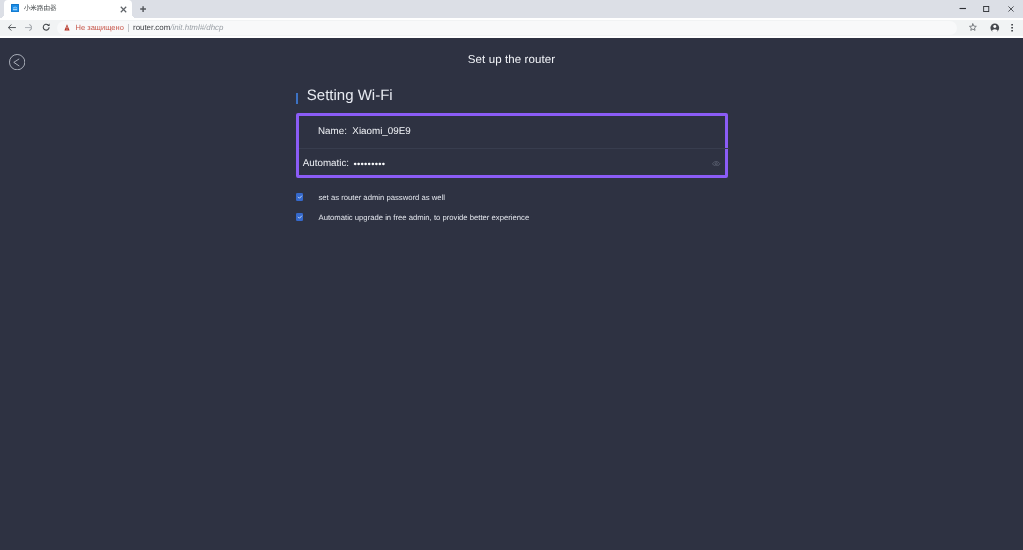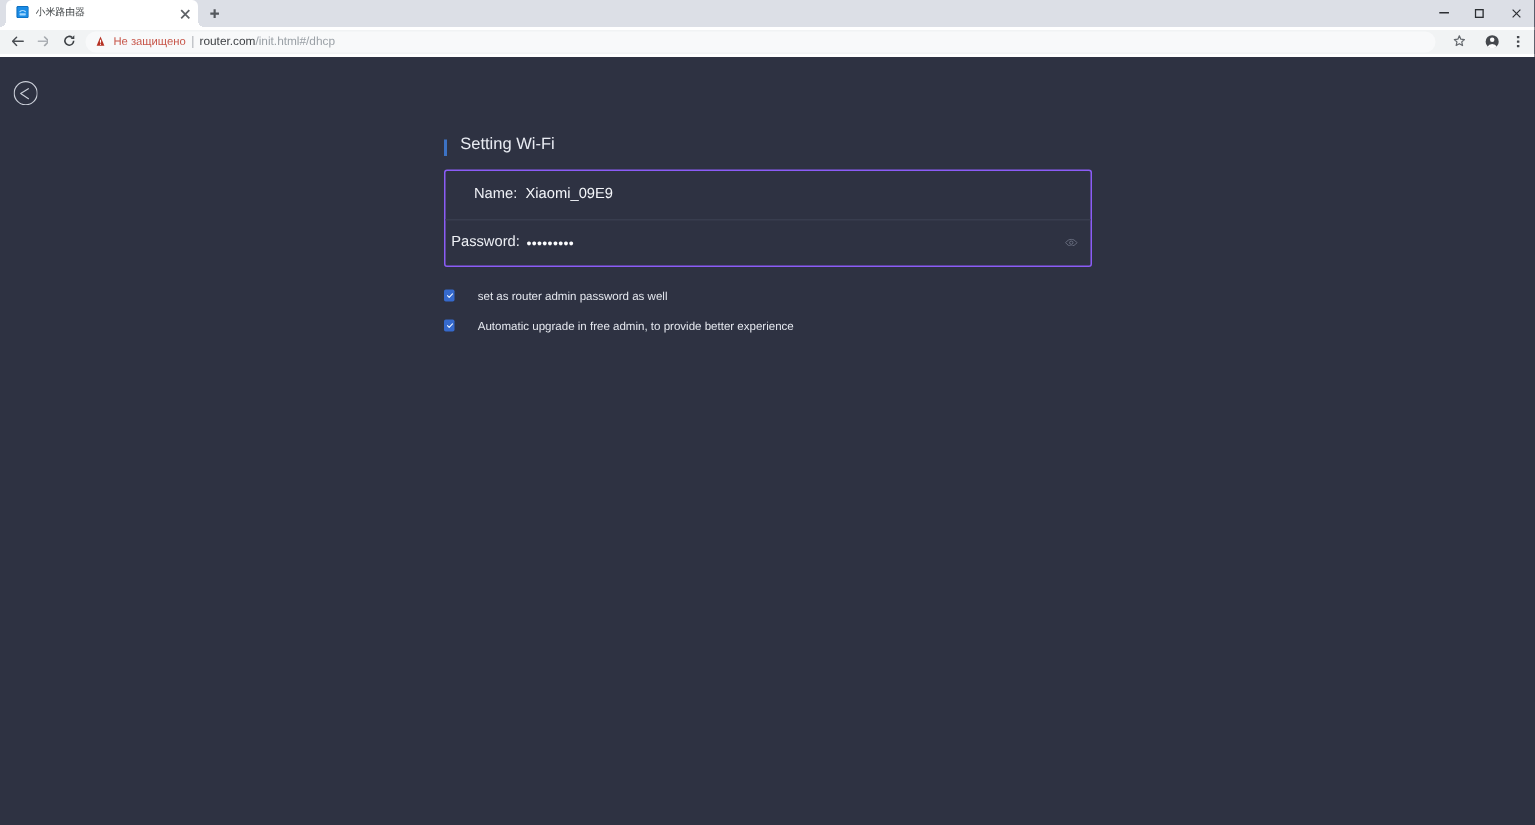--- a/index.html
+++ b/index.html
@@ -28,35 +28,35 @@
   .toolbar{position:absolute;left:0;top:18px;width:1023px;height:20px;background:#f1f3f4;}
   .toolbar:before{content:"";position:absolute;left:0;top:0;width:1023px;height:1.8px;background:#ffffff;}
   .toolbar:after{content:"";position:absolute;left:0;bottom:0;width:1023px;height:2px;background:#ffffff;}
   .navbtn{position:absolute;top:5.5px;width:10px;height:10px;display:block;line-height:0;}
   .omnibox{position:absolute;left:0;top:0;width:1023px;height:20px;}
   .omnibg{position:absolute;left:57px;top:3px;width:900px;height:14px;background:#f8f9fa;border-radius:7px;}
   .warn-ico{position:absolute;left:63.8px;top:5.9px;width:6px;height:7px;display:block;line-height:0;}
   .not-secure{position:absolute;left:75.6px;top:3.3px;font-size:7.5px;color:#c7564a;white-space:nowrap;line-height:13px;}
   .sep{position:absolute;left:127.5px;top:5.6px;width:1px;height:8px;background:#c3c6ca;}
   .url{position:absolute;left:133px;top:3px;font-size:7.9px;color:#3b3e42;white-space:nowrap;line-height:13px;}
-  .url .dim{color:#9aa0a6;}
+  .url .dim{color:#9aa0a6;font-style:italic;}
   .tbri{position:absolute;display:block;line-height:0;}
 
   
   .page{position:absolute;left:0;top:38px;width:1023px;height:512px;background:#2e3242;}
   .backbtn{position:absolute;left:8.6px;top:15.7px;width:16.3px;height:16.3px;display:block;line-height:0;}
   .ptitle{position:absolute;top:15px;left:0;width:1023px;text-align:center;font-size:11.5px;color:#f4f6fa;
           line-height:14px;letter-spacing:.1px;}
 
   .sect{position:absolute;left:295.5px;top:54px;height:12px;}
   .sect-bar{position:absolute;left:0;top:.5px;width:2.6px;height:11.5px;background:#3c72c4;}
-  .sect-label{position:absolute;left:11.3px;top:-3px;font-size:11px;color:#e8ebf2;line-height:14px;white-space:nowrap;}
+  .sect-label{position:absolute;left:11.3px;top:-3px;font-size:15px;color:#e8ebf2;line-height:14px;white-space:nowrap;}
 
   .card{position:absolute;left:296px;top:75.4px;width:431.6px;height:65px;
-        border:1px solid #8b5cf6;box-sizing:border-box;border-radius:2px;}
+        border:3px solid #8b5cf6;box-sizing:border-box;border-radius:2px;}
   .row{position:absolute;left:0;width:429.5px;}
   .r1{top:0;height:31.2px;}
   .r2{top:31.2px;height:31.8px;border-top:1px solid #383d4e;}
   .rowin{position:absolute;left:0;top:0;right:0;bottom:0;display:flex;align-items:center;}
   .r2 .rowin{top:-1px;}
   .lbl{font-size:9.8px;color:#eef0f5;white-space:nowrap;}
   .r1 .lbl{margin-left:19px;}
   .r2 .lbl{margin-left:3.8px;}
   .val{font-size:9.8px;color:#f4f6fa;margin-left:5.5px;white-space:nowrap;}
   .pwd{margin-left:4.4px;font-size:9.4px;letter-spacing:0.25px;color:#fbfcfe;line-height:10px;white-space:nowrap;}
@@ -170,36 +170,37 @@
     </div>
   </div>
 
   <div class="page">
     <div class="backbtn">
       <svg viewBox="0 0 32 32" width="16.3" height="16.3">
           <circle cx="16" cy="16" r="15.1" stroke="#c9cdd7" stroke-width="1.55" fill="none"></circle>
           <path d="M19.4 10 L9.4 16.4 L19.6 23.2" stroke="#c9cdd7" stroke-width="1.55" fill="none" stroke-linecap="round" stroke-linejoin="round"></path>
         </svg>
     </div>
+    <div class="ptitle">Set up the router</div>
 
     <div class="sect">
       <span class="sect-bar"></span>
       <span class="sect-label">Setting Wi-Fi</span>
     </div>
 
     <div class="card">
       <div class="row r1">
         <div class="rowin">
           <span class="lbl">Name:</span>
           <span class="val">Xiaomi_09E9</span>
         </div>
       </div>
       <div class="row r2">
         <div class="rowin">
-          <span class="lbl">Password:</span>
+          <span class="lbl">Automatic:</span>
           <span class="pwd">•••••••••</span>
         </div>
         <span class="eye">
           <svg viewBox="0 0 24 16" width="8.4" height="5.6">
               <path d="M1.2 8 C5 3 8.5 1.6 12 1.6 C15.5 1.6 19 3 22.8 8 C19 13 15.5 14.4 12 14.4 C8.5 14.4 5 13 1.2 8 Z" stroke="#767c8e" stroke-width="1.5" fill="none"></path>
               <circle cx="12" cy="8" r="3.2" stroke="#767c8e" stroke-width="1.5" fill="none"></circle>
             </svg>
         </span>
       </div>
     </div>

